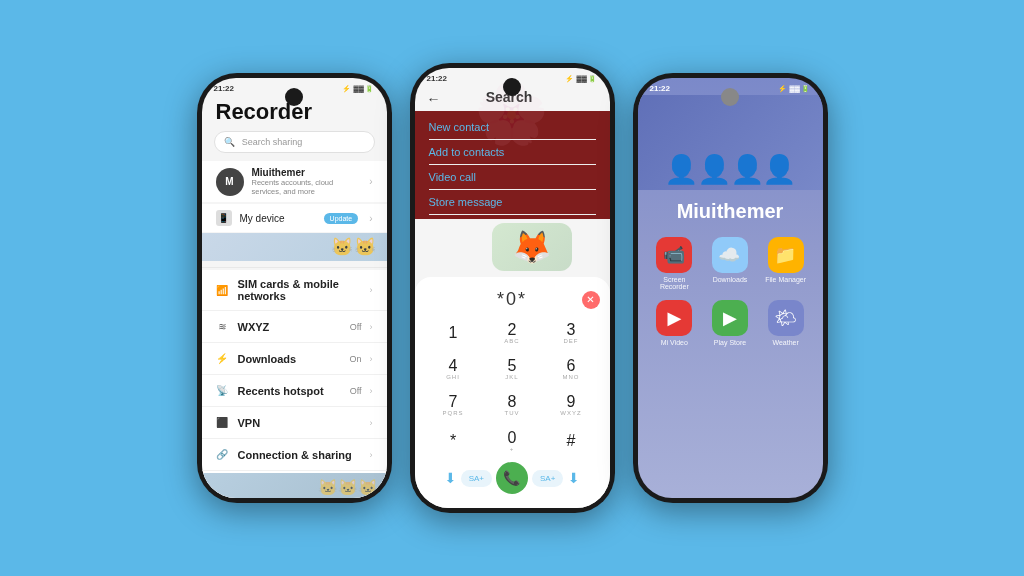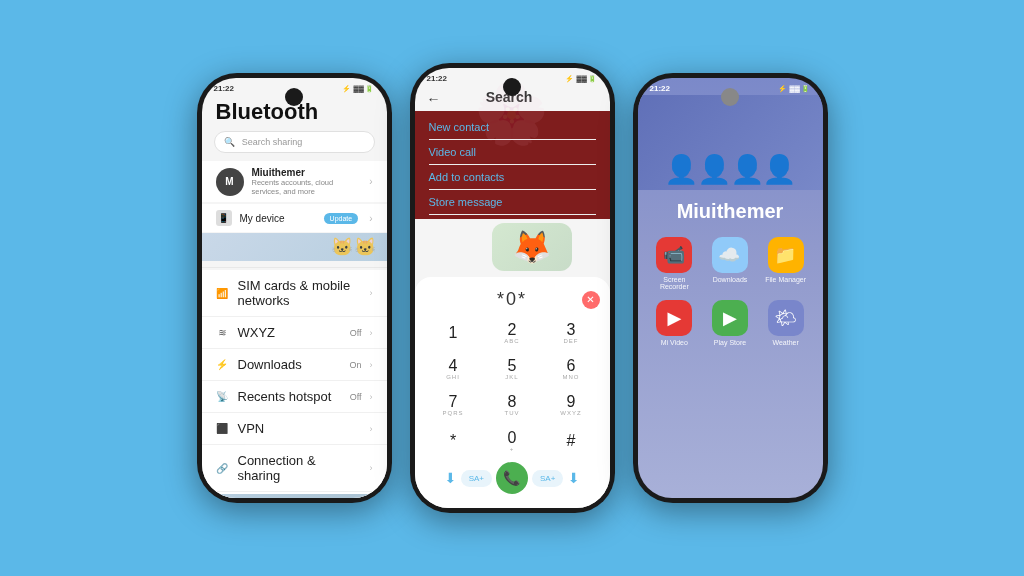--- a/index.html
+++ b/index.html
@@ -194,21 +194,21 @@
     .item-icon {
       width: 14px;
       height: 14px;
       display: flex;
       align-items: center;
       justify-content: center;
       font-size: 10px;
       color: #555;
       flex-shrink: 0;
     }
-    .item-text { flex: 1; font-size: 13px; color: #222; font-weight: 400; }
+    .item-text { flex: 1; font-size: 11px; color: #222; font-weight: 700; }
     .item-value { font-size: 9px; color: #888; }
     .item-arrow { font-size: 9px; color: #bbb; }
     .anime-strip2 {
       height: 28px;
       background: linear-gradient(135deg, #b8cfe0 0%, #a8c0d0 100%);
       margin: 2px 0;
     }
 
     
     .dialer-screen {
@@ -415,21 +415,21 @@
 
       <div class="status-bar dark">
         <span>21:22</span>
         <div class="status-icons">
           <span>⚡</span>
           <span>▓▓</span>
           <span>🔋</span>
         </div>
       </div>
 
-      <div class="settings-title">Bluetooth</div>
+      <div class="settings-title">Recorder</div>
 
       <div class="search-bar">
         <span>🔍</span>
         <span>Search sharing</span>
       </div>
 
       <div class="profile-row">
         <div class="avatar-circle">M</div>
         <div class="profile-text">
           <div class="profile-name">Miuithemer</div>
@@ -510,22 +510,22 @@
       </div>
 
       <div class="dialer-header">
         <span class="back-btn">←</span>
         <span class="dialer-title">Search</span>
         <span style="width:20px;"></span>
       </div>
 
       <div class="recents-list">
         <div class="recent-item">New contact</div>
+        <div class="recent-item">Add to contacts</div>
         <div class="recent-item">Video call</div>
-        <div class="recent-item">Add to contacts</div>
         <div class="recent-item">Store message</div>
       </div>
 
       <div class="anime-float">
         <span style="font-size:32px;">🦊</span>
       </div>
 
       <div class="dialpad-container">
 
         <div class="dialpad-watermark">🌸</div>

